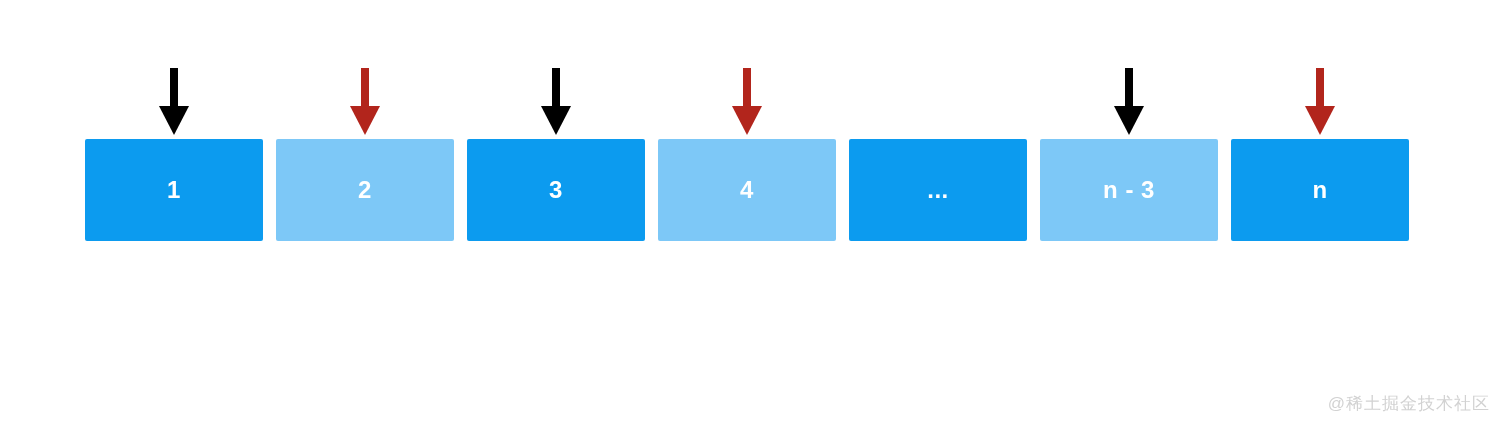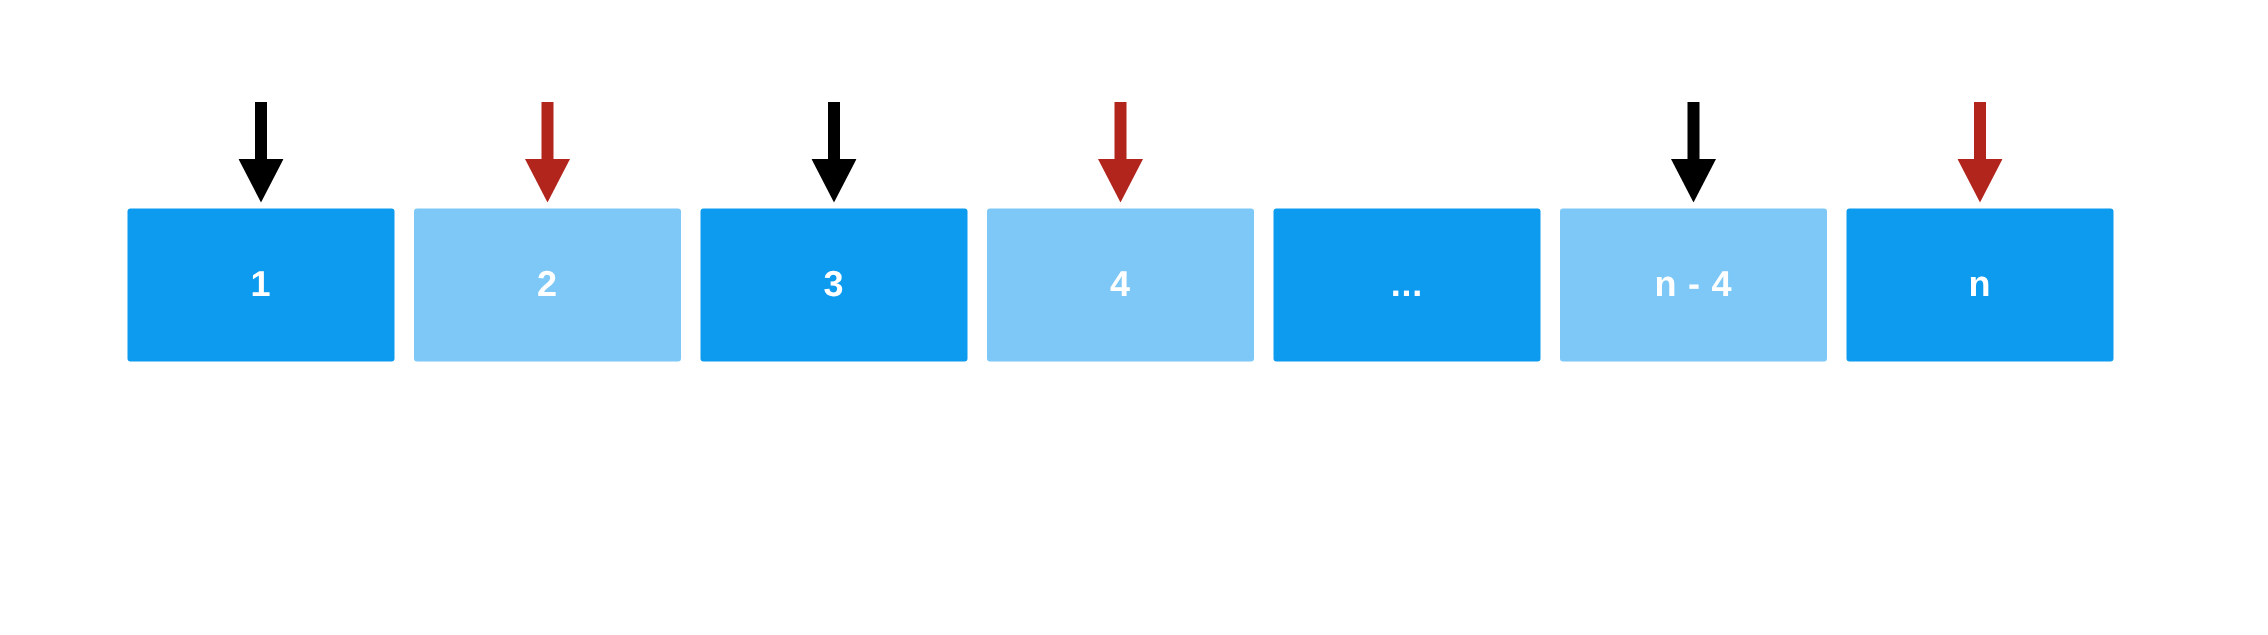--- a/index.html
+++ b/index.html
@@ -126,21 +126,22 @@
     <div class="cell dark">
         <span>3</span>
       </div>
     <div class="cell light">
         <span>4</span>
       </div>
     <div class="cell dark">
         <span>...</span>
       </div>
     <div class="cell light">
-        <span>n - 4</span>
+        <span>n - 3</span>
       </div>
     <div class="cell dark">
         <span>n</span>
       </div>
   </div>
 
+  <div id="watermark">@稀土掘金技术社区</div>
 
 </div>
 
 </body></html>

